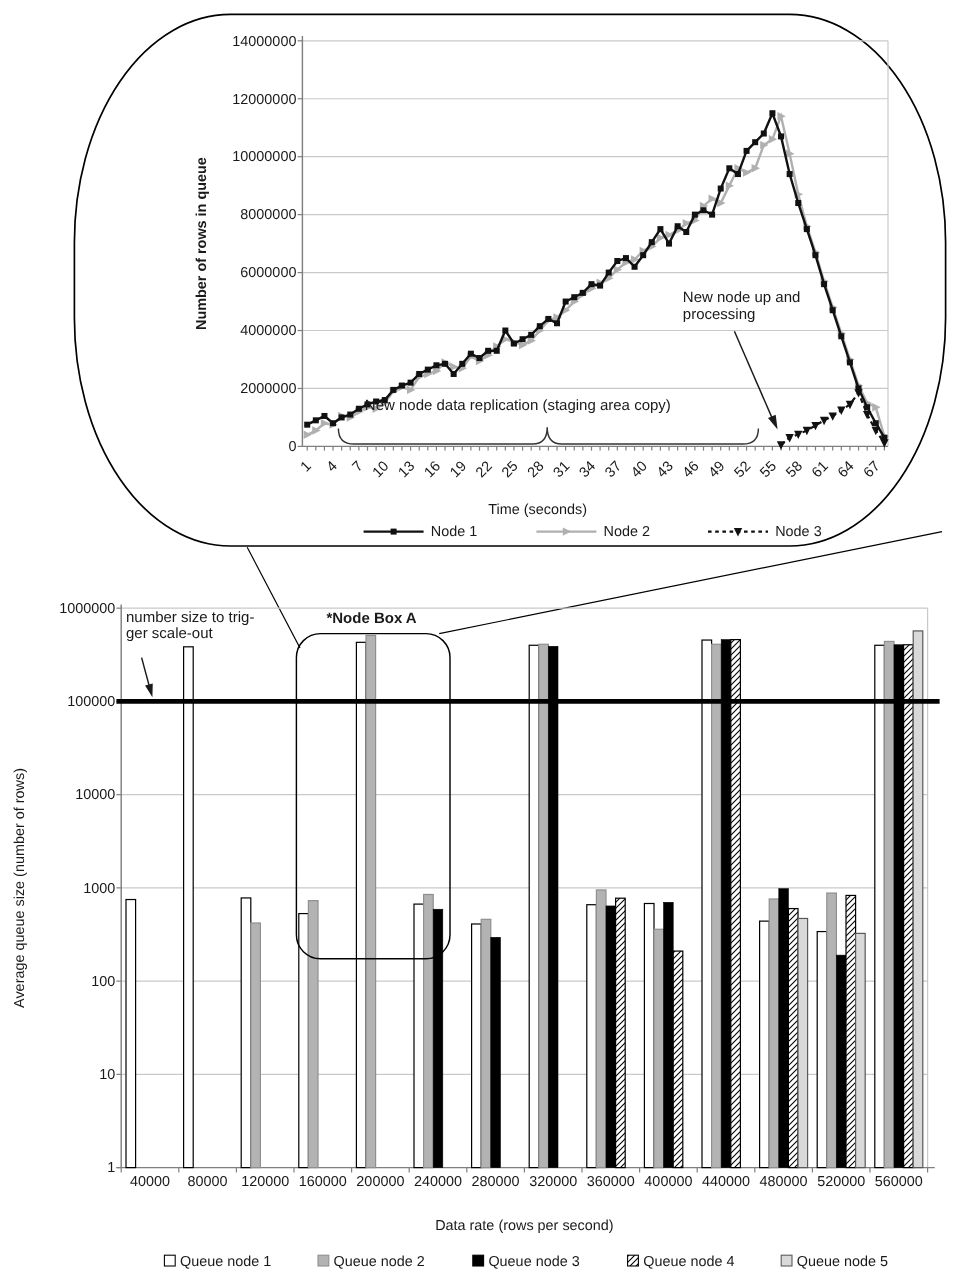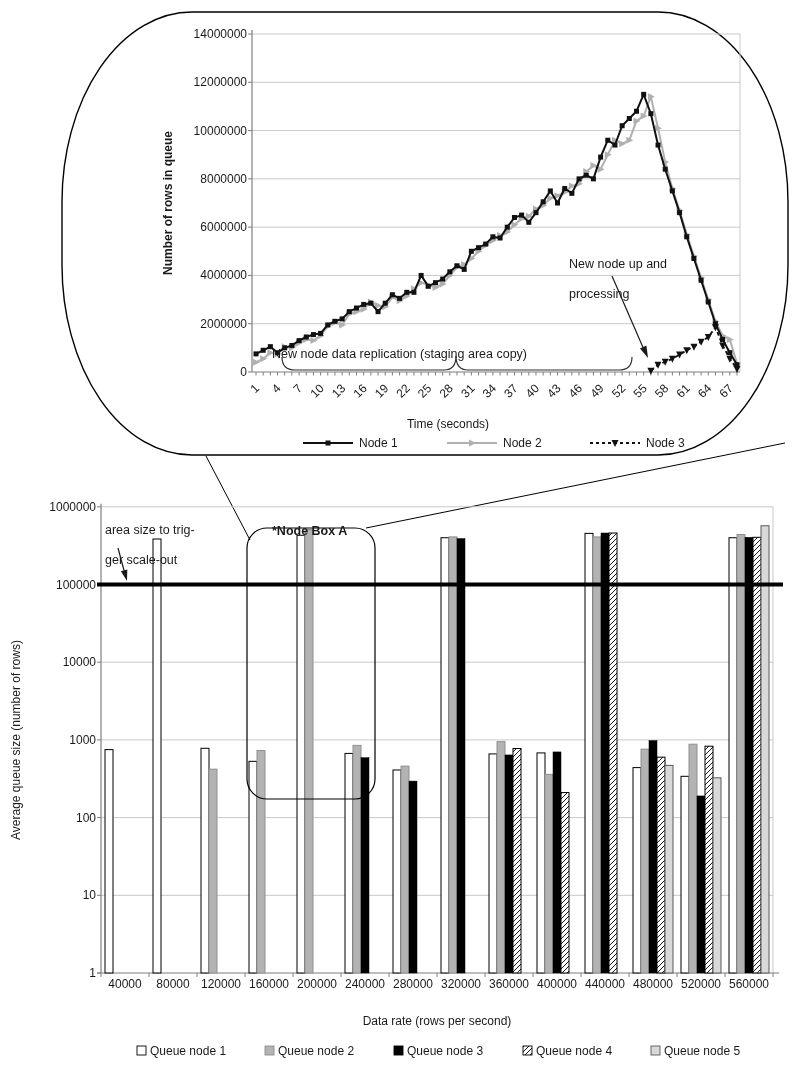--- a/index.html
+++ b/index.html
@@ -1,20 +1,20 @@
 <!DOCTYPE html>
 <html><head>
 <meta charset="utf-8">
 <style>
   html,body{margin:0;padding:0;background:#ffffff;}
   #page{position:relative;width:797px;height:1066px;background:#ffffff;overflow:hidden;
         font-family:"Liberation Sans", sans-serif;color:#1a1a1a;}
   #fig{position:absolute;left:0;top:0;}
   .ann{position:absolute;font-size:12.5px;line-height:14px;color:#1a1a1a;white-space:nowrap;}
-  .ann .ln{display:block;margin-top:16px;}
+  .ann .ln{display:block;}
   #ann-zoombox{font-weight:bold;}
 </style>
 </head>
 <body>
 
 <div id="page">
   <svg id="fig" width="797" height="1066" viewBox="0 0 797 1066">
       <defs>
         <pattern id="hatch" width="5" height="5" patternUnits="userSpaceOnUse">
           <rect x="0" y="0" width="5" height="5" fill="#ffffff"></rect>
@@ -438,30 +438,30 @@
           <rect x="394" y="1046" width="9" height="9" fill="#000000" stroke="#000000" stroke-width="0.9"></rect>
           <text x="407" y="1055" fill="#1a1a1a" font-family="&quot;Liberation Sans&quot;, sans-serif" font-size="12" text-anchor="start">Queue node 3</text>
           <rect x="523" y="1046" width="9" height="9" fill="url(#hatch)" stroke="#000000" stroke-width="0.9"></rect>
           <text x="536" y="1055" fill="#1a1a1a" font-family="&quot;Liberation Sans&quot;, sans-serif" font-size="12" text-anchor="start">Queue node 4</text>
           <rect x="651" y="1046" width="9" height="9" fill="#d9d9d9" stroke="#595959" stroke-width="0.9"></rect>
           <text x="664" y="1055" fill="#1a1a1a" font-family="&quot;Liberation Sans&quot;, sans-serif" font-size="12" text-anchor="start">Queue node 5</text>
         </g>
       </g>
     </svg>
 
-  <div class="ann" id="ann-replication" style="left:272px;top:331px;">
+  <div class="ann" id="ann-replication" style="left:304px;top:331px;">
     <span class="ln">New node data replication (staging area copy)</span>
   </div>
 
   <div class="ann" id="ann-newnode" style="left:569px;top:241px;">
     <span class="ln">New node up and</span>
     <span class="ln">processing</span>
   </div>
 
   <div class="ann" id="ann-limit" style="left:105px;top:507px;">
-    <span class="ln">area size to trig-</span>
+    <span class="ln">number size to trig-</span>
     <span class="ln">ger scale-out</span>
   </div>
 
   <div class="ann" id="ann-zoombox" style="left:272px;top:508px;">
     <span class="ln">*Node Box A</span>
   </div>
 </div>
 
 </body></html>

